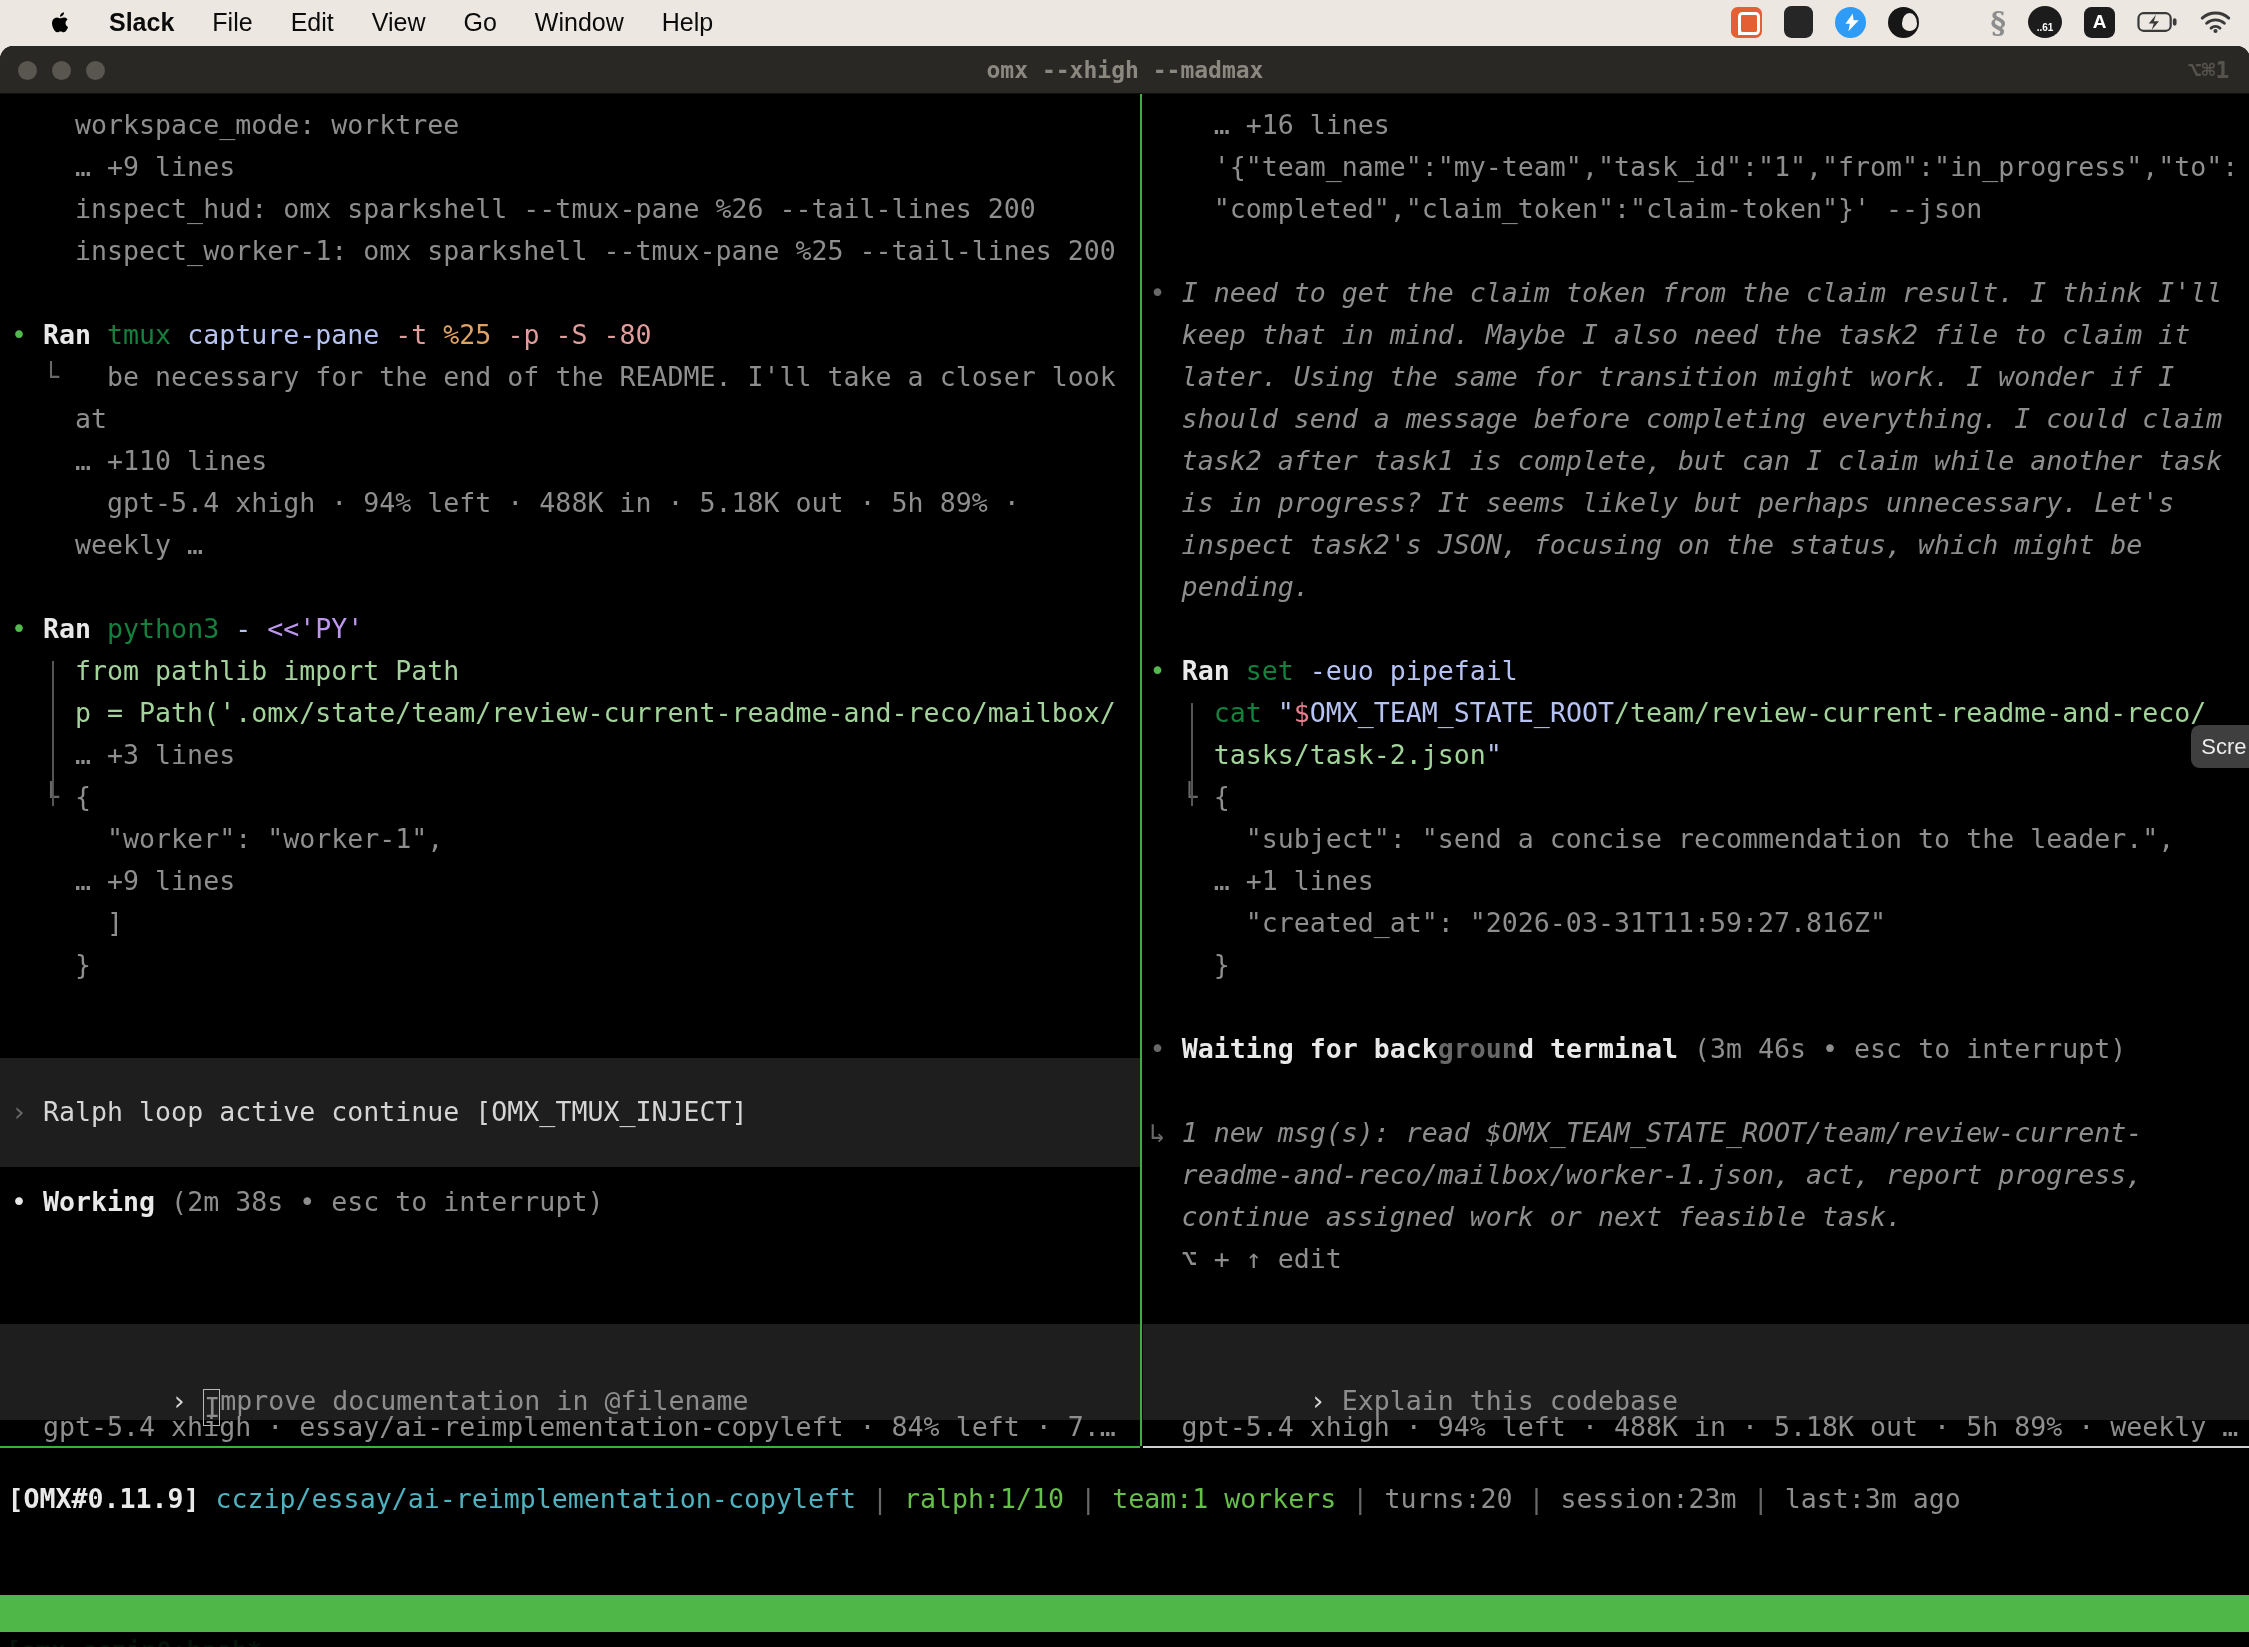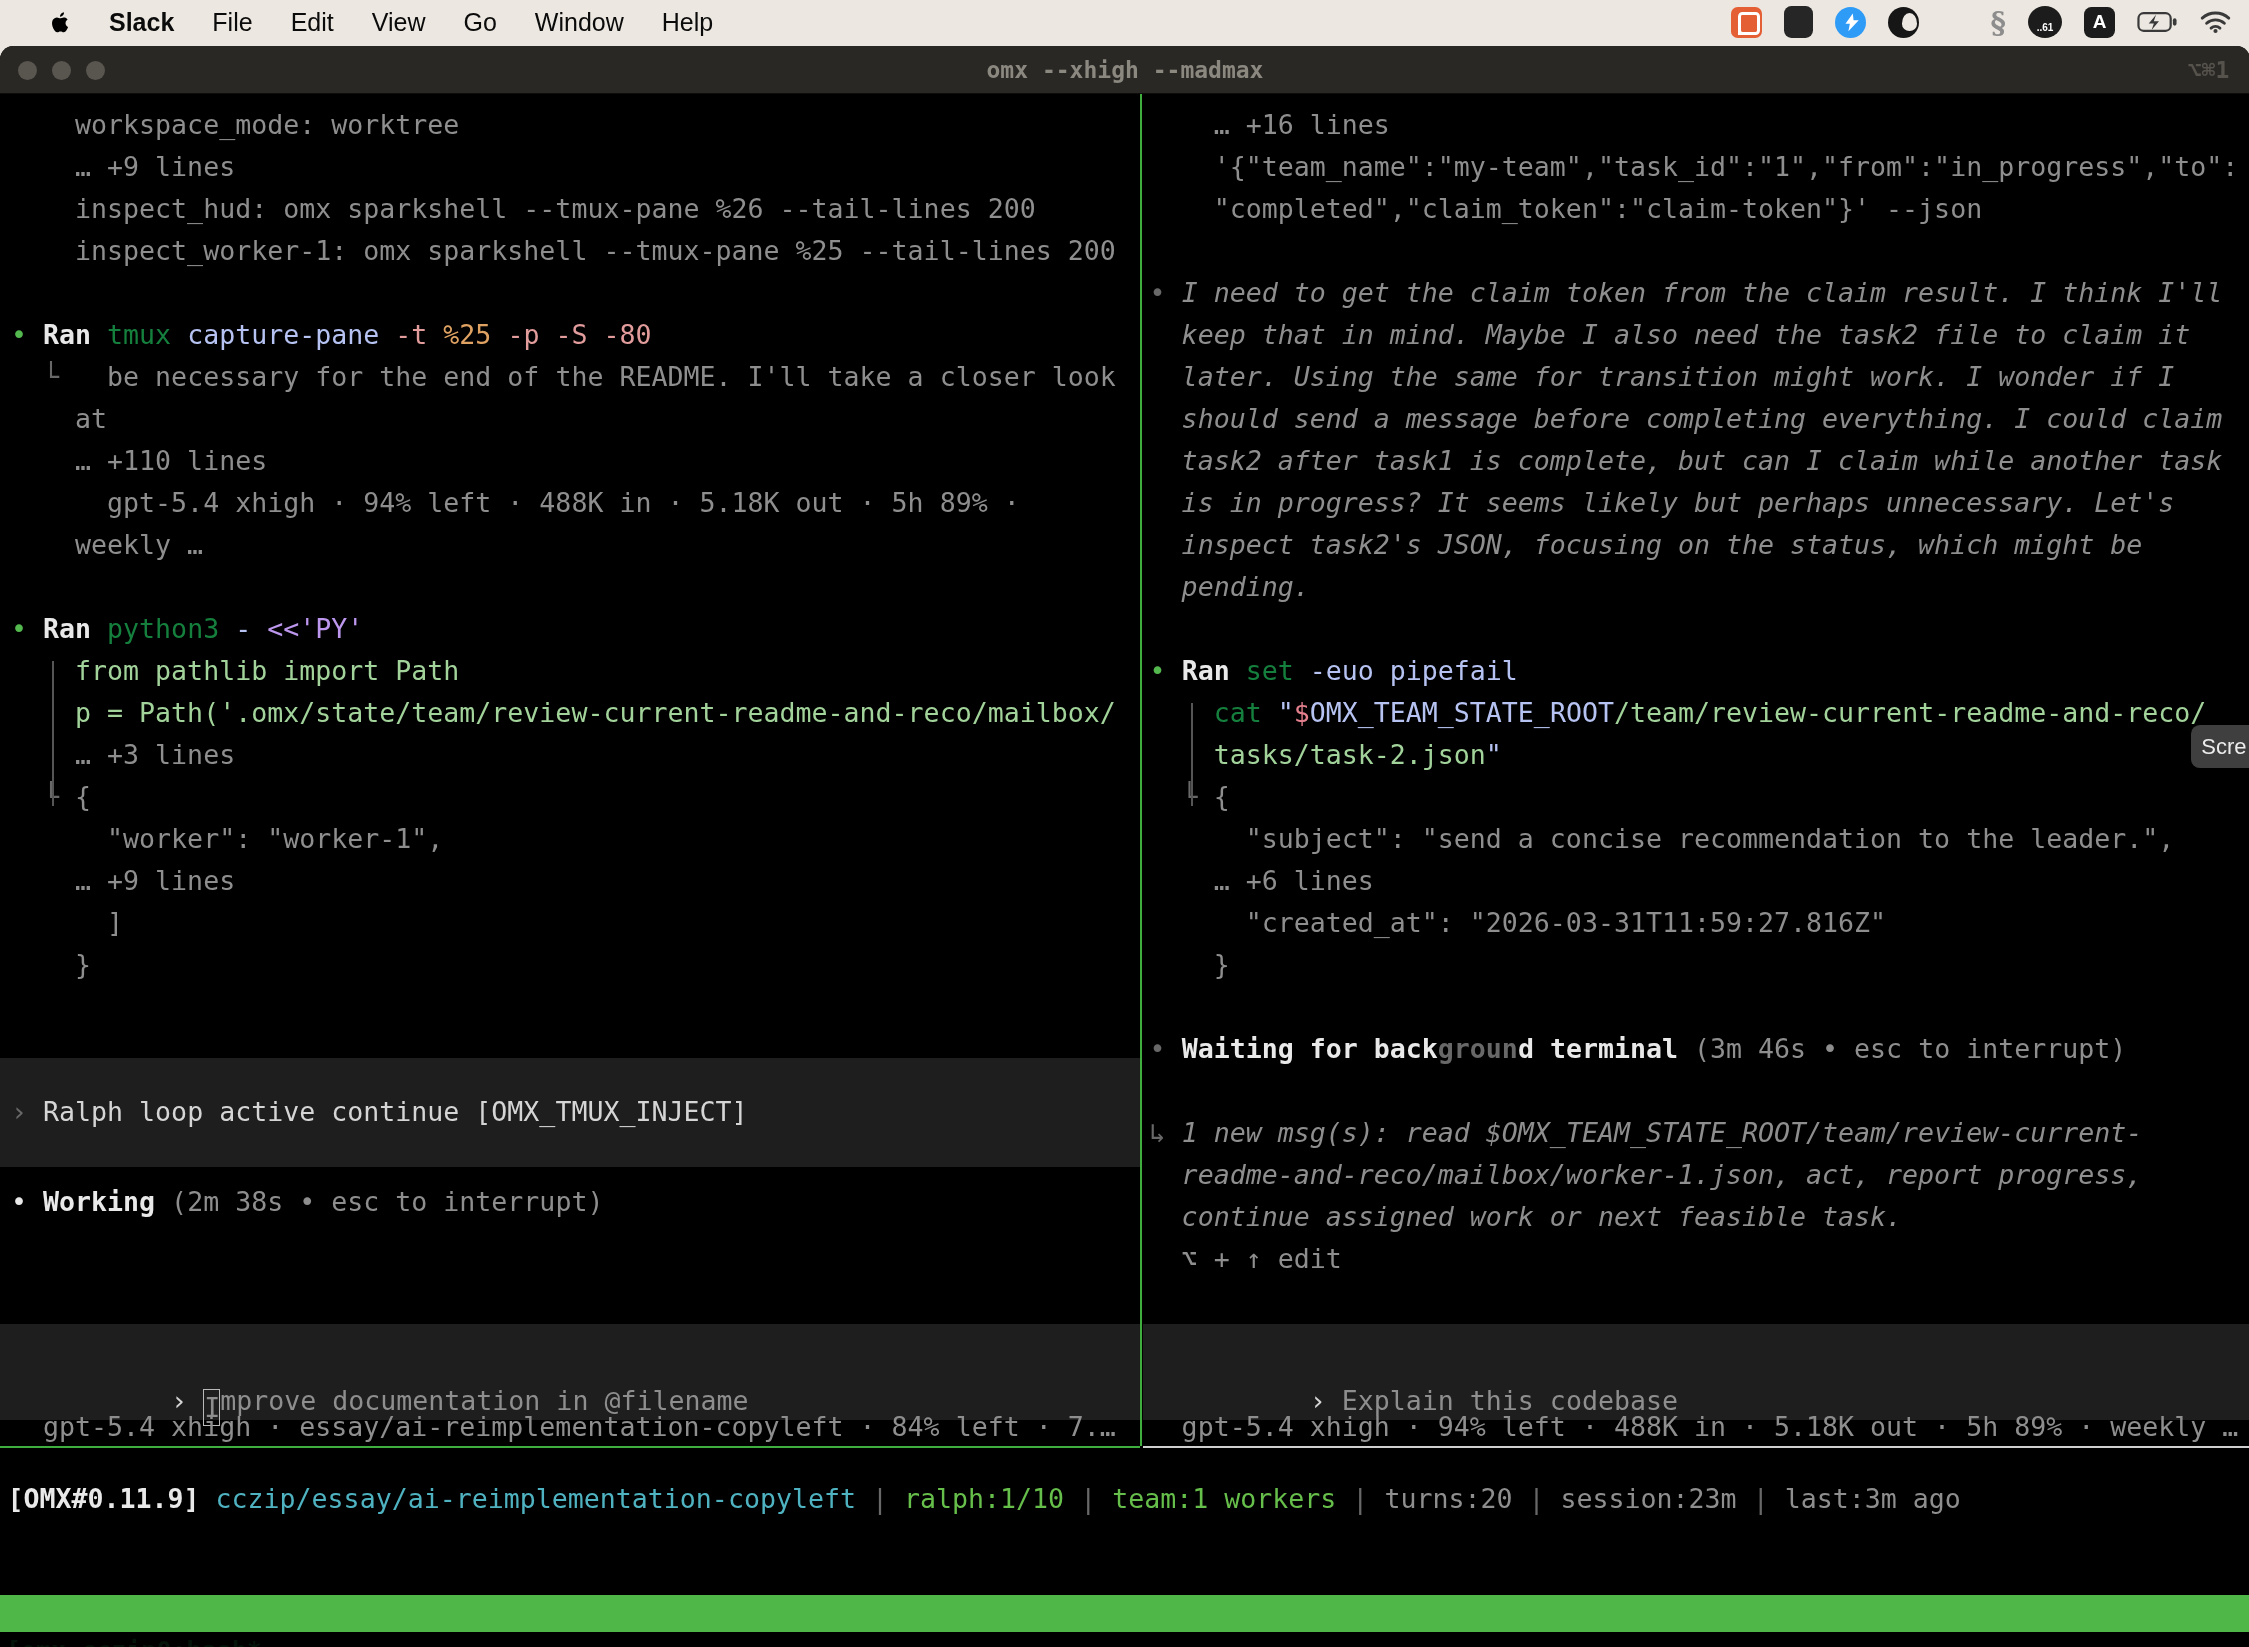--- a/index.html
+++ b/index.html
@@ -214,21 +214,21 @@
           <div class="trow"><span class="c-gray i">  task2 after task1 is complete, but can I claim while another task</span></div>
           <div class="trow"><span class="c-gray i">  is in progress? It seems likely but perhaps unnecessary. Let's</span></div>
           <div class="trow"><span class="c-gray i">  inspect task2's JSON, focusing on the status, which might be</span></div>
           <div class="trow"><span class="c-gray i">  pending.</span></div>
           <div class="trow"></div>
           <div class="trow"><span class="c-bullet">• </span><span class="c-white b">Ran </span><span class="c-blue">set </span><span class="c-lav">-euo pipefail</span></div>
           <div class="trow"><span class="c-gray">    </span><span class="c-blue">cat </span><span class="c-lav">"</span><span class="c-dollar">$</span><span class="c-lav">OMX_TEAM_STATE_ROOT</span><span class="c-codegreen">/team/review-current-readme-and-reco/</span></div>
           <div class="trow"><span class="c-gray">    </span><span class="c-codegreen">tasks/task-2.json</span><span class="c-lav">"</span></div>
           <div class="trow"><span class="c-dim">  └ </span><span class="c-gray">{</span></div>
           <div class="trow"><span class="c-gray">      "subject": "send a concise recommendation to the leader.",</span></div>
-          <div class="trow"><span class="c-gray">    … +6 lines</span></div>
+          <div class="trow"><span class="c-gray">    … +1 lines</span></div>
           <div class="trow"><span class="c-gray">      "created_at": "2026-03-31T11:59:27.816Z"</span></div>
           <div class="trow"><span class="c-gray">    }</span></div>
           <div class="trow"></div>
           <div class="trow"><span class="c-dim">• </span><span class="c-white b">Waiting for back</span><span class="c-dim b">groun</span><span class="c-white b">d terminal</span><span class="c-gray"> (3m 46s • esc to interrupt)</span></div>
           <div class="trow"></div>
           <div class="trow"><span class="c-dim">↳ </span><span class="c-gray i">1 new msg(s): read $OMX_TEAM_STATE_ROOT/team/review-current-</span></div>
           <div class="trow"><span class="c-gray i">  readme-and-reco/mailbox/worker-1.json, act, report progress,</span></div>
           <div class="trow"><span class="c-gray i">  continue assigned work or next feasible task.</span></div>
           <div class="trow"><span class="c-gray">  ⌥ + ↑ edit</span></div>
         </div>

